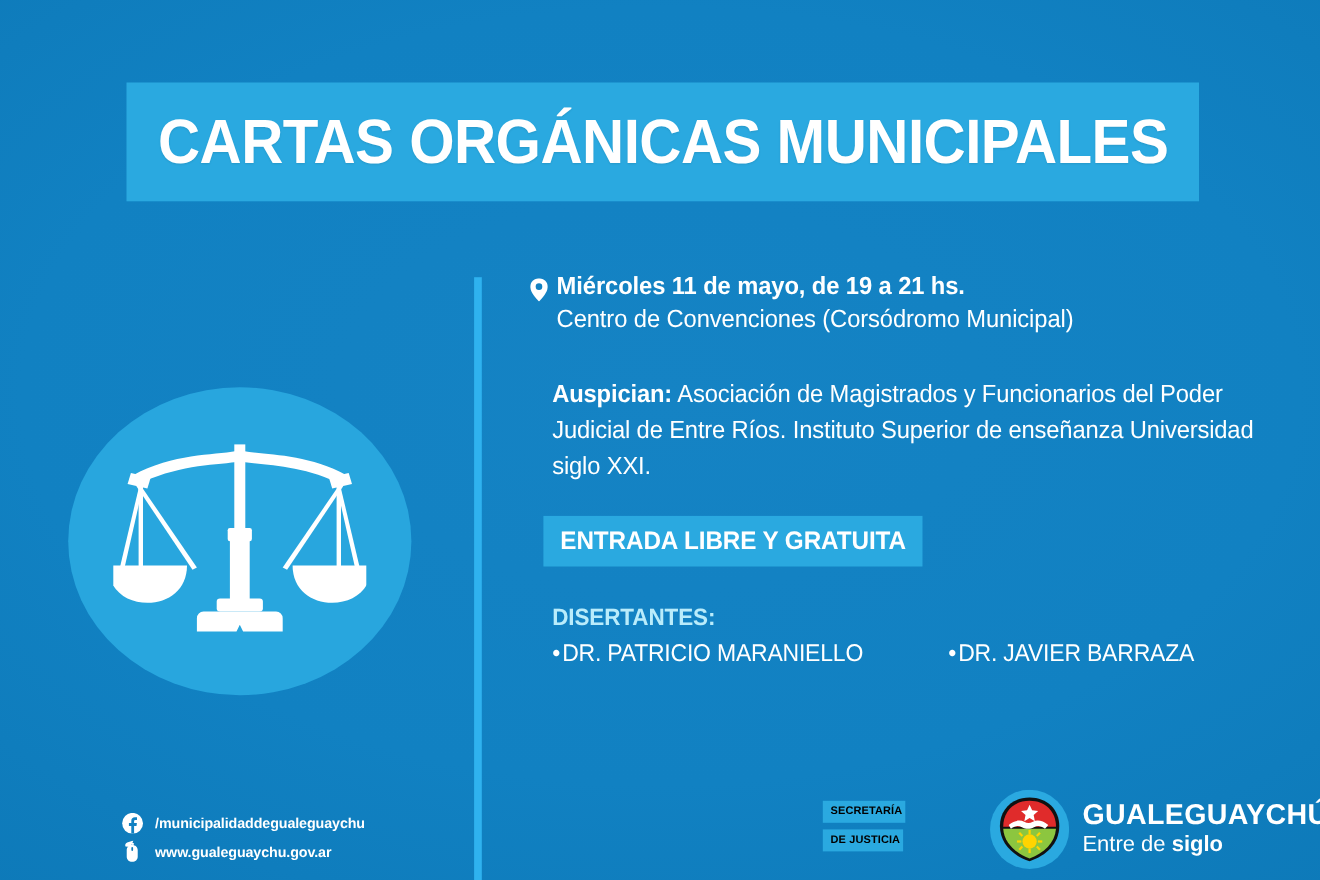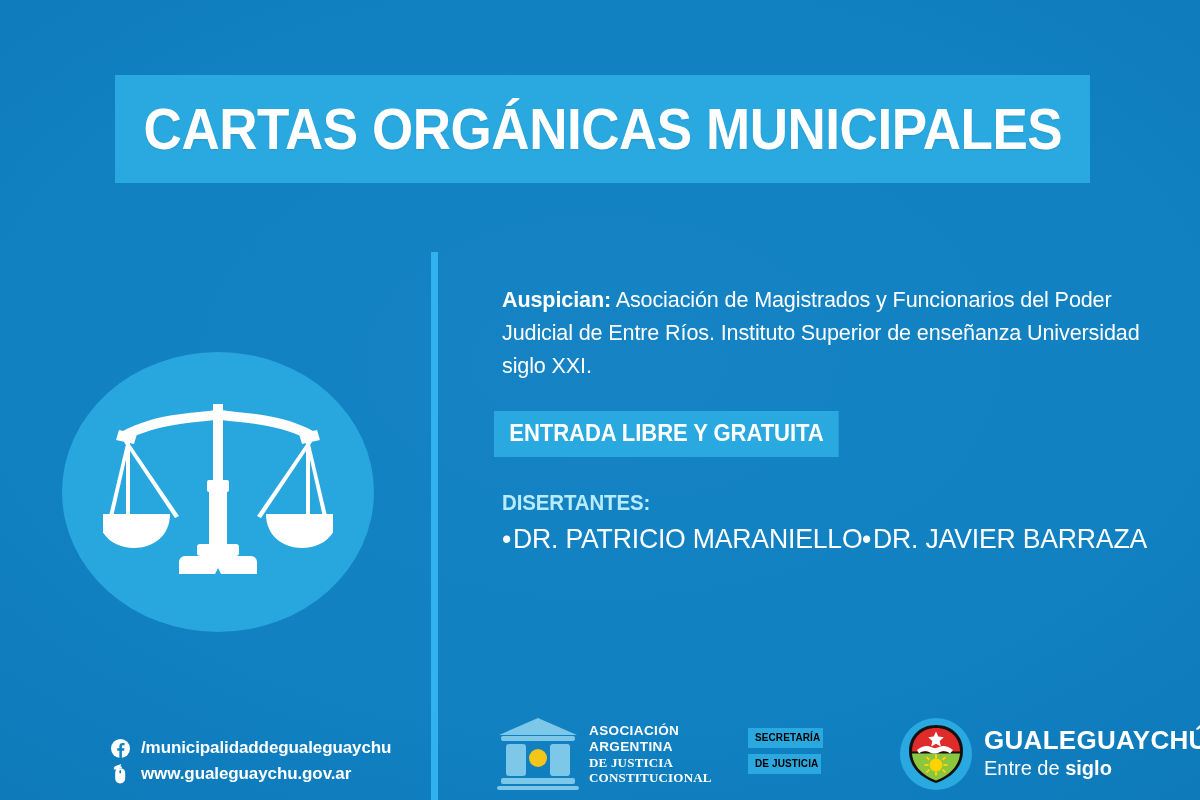--- a/index.html
+++ b/index.html
@@ -139,21 +139,21 @@
     font-weight: 700;
     letter-spacing: -0.1px;
     transform: scaleX(0.95);
     transform-origin: left center;
   }
   .speakers-row {
     margin-top: 7px;
     display: flex;
     align-items: center;
     color: #ffffff;
-    font-size: 28px;
+    font-size: 22px;
     font-weight: 400;
     letter-spacing: -0.2px;
   }
   .speaker {
     white-space: nowrap;
     transform: scaleX(0.95);
     transform-origin: left center;
   }
   .speaker:first-child { width: 360px; }
   .speaker .dot { margin-right: 2px; }
@@ -162,21 +162,21 @@
   .social {
     position: absolute;
     left: 110px;
     top: 735px;
   }
   .social-row {
     display: flex;
     align-items: center;
     height: 26px;
     color: #ffffff;
-    font-size: 17px;
+    font-size: 13px;
     font-weight: 600;
     letter-spacing: -0.1px;
   }
   .social-row .ico {
     width: 20px;
     height: 20px;
     margin-right: 11px;
     flex: none;
     display: flex;
     align-items: center;
@@ -288,20 +288,30 @@
 
         <path d="M163 122 h72 c0 22 -17 34 -36 34 s-36 -12 -36 -34 z"></path>
       </svg>
     </span>
   </div>
 
   <div class="divider"></div>
 
   <div class="content">
 
+    <div class="event-block">
+      <span class="pin-icon">
+        <svg width="16" height="21" viewBox="0 0 16 21" fill="#ffffff">
+          <path d="M8 0 C3.6 0 0 3.5 0 7.8 C0 13.3 8 21 8 21 S16 13.3 16 7.8 C16 3.5 12.4 0 8 0 Z"></path>
+          <circle cx="8" cy="7.6" r="3" fill="#1181c2"></circle>
+        </svg>
+      </span>
+      <div class="event-line1">Miércoles 11 de mayo, de 19 a 21 hs.</div>
+      <div class="event-line2">Centro de Convenciones (Corsódromo Municipal)</div>
+    </div>
 
     <div class="auspician"><b>Auspician:</b> <span>Asociación de Magistrados y Funcionarios del Poder Judicial de Entre Ríos. Instituto Superior de enseñanza Universidad siglo XXI.</span></div>
 
     <div class="free-badge">ENTRADA LIBRE Y GRATUITA</div>
 
     <div class="speakers-wrap">
       <div class="speakers-heading">DISERTANTES:</div>
       <div class="speakers-row">
         <div class="speaker"><span class="dot">•</span><span>DR. PATRICIO MARANIELLO</span></div>
         <div class="speaker"><span class="dot">•</span><span>DR. JAVIER BARRAZA</span></div>
@@ -324,39 +334,20 @@
       <span class="ico">
         <svg width="19" height="20" viewBox="0 0 19 20" fill="#ffffff">
           <path d="M9.2 4.2 C6.2 4.2 4.2 6.2 4.2 9 v5.6 c0 2.9 2.1 4.9 5 4.9 s5 -2 5 -4.9 V9 c0 -2.8 -2 -4.8 -5 -4.8 z M9.2 5.9 c0.45 0 0.8 0.35 0.8 0.8 v2.1 c0 0.45 -0.35 0.8 -0.8 0.8 s-0.8 -0.35 -0.8 -0.8 V6.7 c0 -0.45 0.35 -0.8 0.8 -0.8 z"></path>
           <path d="M3.1 5.6 C2.4 4.3 3.0 2.6 4.6 2.0 L10.3 0 l-0.9 2.2 1.6 0.6 -0.8 1.6 -1.7 -0.6 -0.9 2.2 z"></path>
         </svg>
       </span>
       <span>www.gualeguaychu.gov.ar</span>
     </div>
   </div>
 
-  <div class="aajc">
-    <span class="aajc-mark">
-      <svg width="82" height="72" viewBox="0 0 82 72" fill="#7dc7e8">
-        <path d="M41 0 L80 17 H2 Z"></path>
-        <rect x="4" y="18" width="74" height="5" rx="2"></rect>
-        <rect x="9" y="26" width="20" height="32" rx="3"></rect>
-        <rect x="53" y="26" width="20" height="32" rx="3"></rect>
-        <circle cx="41" cy="40" r="9" fill="#f5c518"></circle>
-        <rect x="4" y="60" width="74" height="6" rx="2"></rect>
-        <rect x="0" y="68" width="82" height="4" rx="2"></rect>
-      </svg>
-    </span>
-    <div class="aajc-text">
-      <div class="l1">ASOCIACIÓN</div>
-      <div class="l2">ARGENTINA</div>
-      <div class="l3">DE JUSTICIA</div>
-      <div class="l4">CONSTITUCIONAL</div>
-    </div>
-  </div>
 
   <div class="secretaria">
     <div><span class="s1">SECRETARÍA</span></div>
     <div><span class="s2">DE JUSTICIA</span></div>
   </div>
 
   <div class="gchu">
     <span class="gchu-crest">
       <svg width="72" height="72" viewBox="0 0 72 72">
         <circle cx="36" cy="36" r="36" fill="#2aa9e0"></circle>

